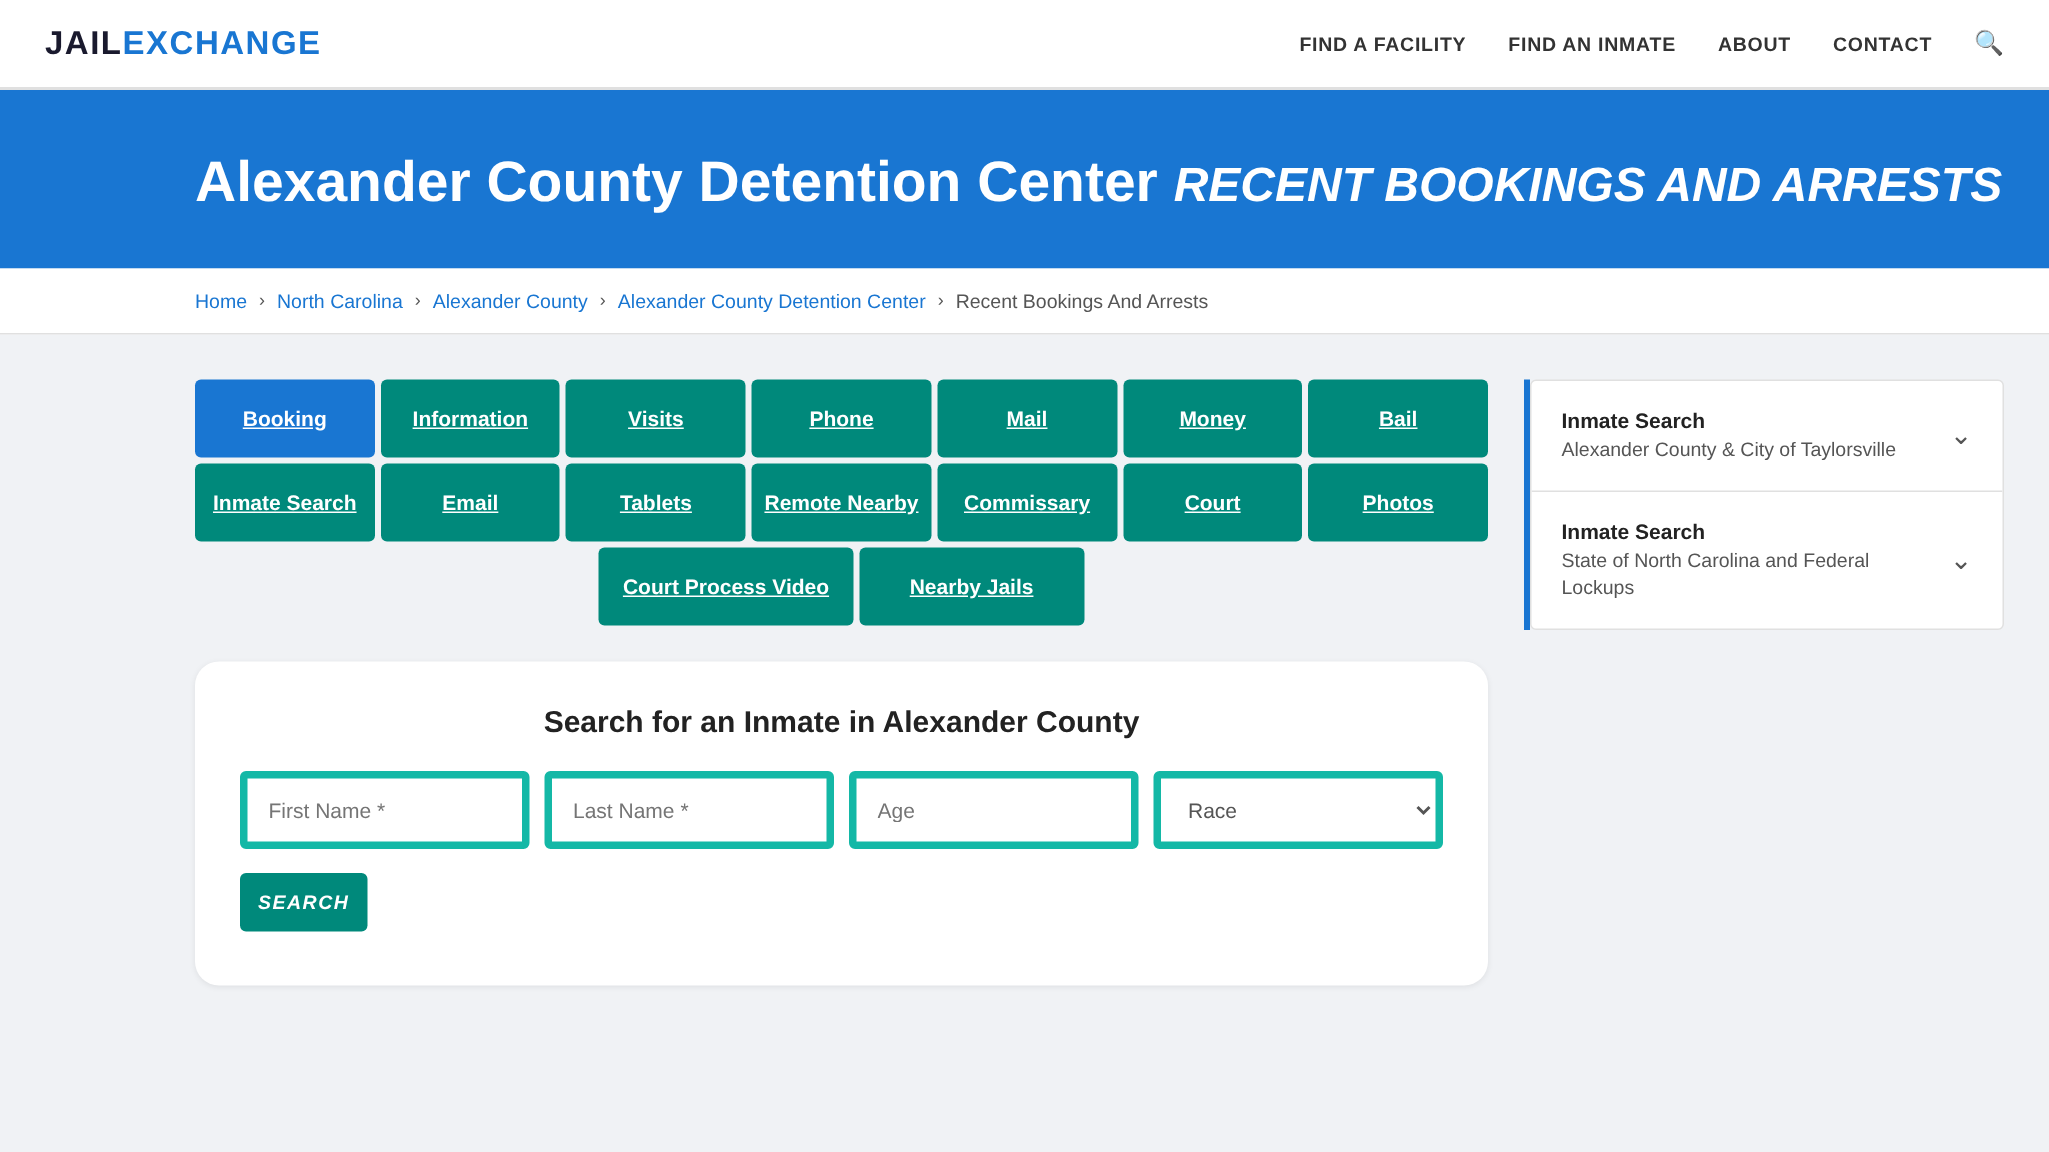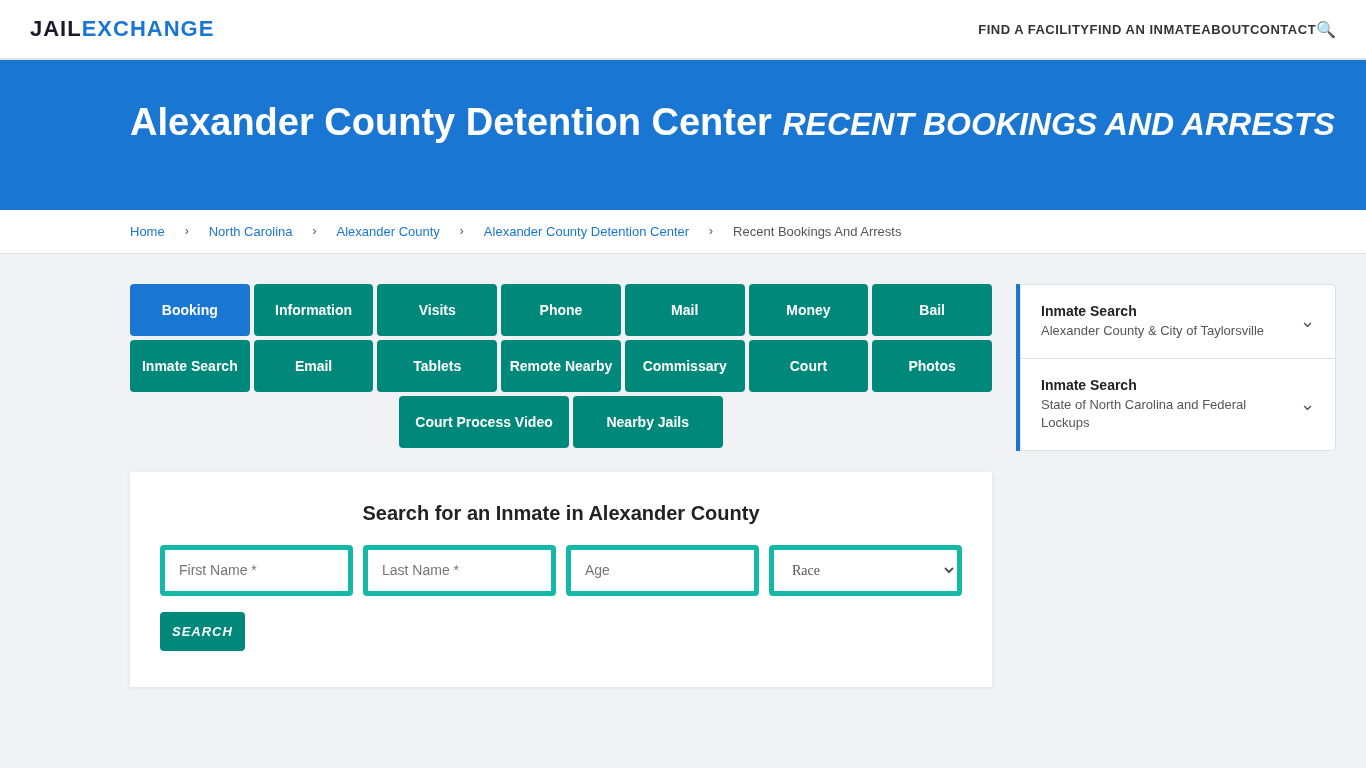--- a/index.html
+++ b/index.html
@@ -20,21 +20,22 @@
       font-weight: 900;
       letter-spacing: 1px;
       color: #1a1a2e;
       text-align: center;
     }
     .navbar-logo span.exchange {
       color: #1976d2;
     }
     .navbar-nav {
       display: flex;
-      align-items: flex-start;
+      align-items: flex-end;
+      gap: 28px;
       list-style: none;
     }
     .navbar-nav li a {
       text-decoration: none;
       color: #333;
       font-size: 13px;
       font-weight: 700;
       letter-spacing: 0.5px;
       text-transform: uppercase;
     }
@@ -42,21 +43,21 @@
       background: none;
       border: none;
       cursor: pointer;
       font-size: 16px;
       color: #333;
     }
 
     
     .hero {
       background: #1976d2;
-      padding: 40px 30px 64px 130px;
+      padding: 40px 30px 33px 130px;
     }
     .hero h1 {
       color: #fff;
       font-size: 38px;
       font-weight: 900;
       line-height: 1.2;
     }
     .hero h1 .italic-part {
       font-style: italic;
       font-size: 32px;
@@ -64,21 +65,21 @@
 
     
     .breadcrumb-bar {
       background: #fff;
       padding: 14px 30px 14px 130px;
       border-bottom: 1px solid #e0e0e0;
     }
     .breadcrumb {
       display: flex;
       align-items: flex-start;
-      gap: 20px;
+      gap: 8px;
       flex-wrap: wrap;
       font-size: 13px;
     }
     .breadcrumb a {
       color: #1976d2;
       text-decoration: none;
     }
     .breadcrumb .sep {
       color: #555;
       font-size: 12px;
@@ -123,33 +124,34 @@
     .nav-btn {
       padding: 18px 8px;
       border: none;
       border-radius: 4px;
       font-size: 14px;
       font-weight: 700;
       color: #fff;
       cursor: pointer;
       text-align: center;
       background: #00897b;
+      text-decoration: underline;
     }
     .nav-btn.active {
       background: #1976d2;
     }
     .nav-btn.row3 {
       min-width: 150px;
       padding: 18px 16px;
     }
 
     
     .search-box {
       background: #fff;
-      border-radius: 0;
+      border-radius: 16px;
       padding: 30px 30px 36px;
       box-shadow: 0 1px 4px rgba(0,0,0,0.08);
     }
     .search-box h2 {
       text-align: center;
       font-size: 20px;
       font-weight: 900;
       margin-bottom: 20px;
       color: #222;
     }
@@ -165,21 +167,20 @@
       min-width: 120px;
       padding: 12px 14px;
       border: 5px solid #14b8a6;
       border-radius: 4px;
       font-size: 14px;
       color: #555;
       background: #fff;
     }
     .search-form-row select {
       appearance: auto;
-      font-family: Liberation Serif, serif;
     }
     .search-btn {
       background: #00897b;
       color: #fff;
       border: none;
       border-radius: 4px;
       padding: 12px 12px;
       font-size: 13px;
       font-weight: 900;
       letter-spacing: 1px;

